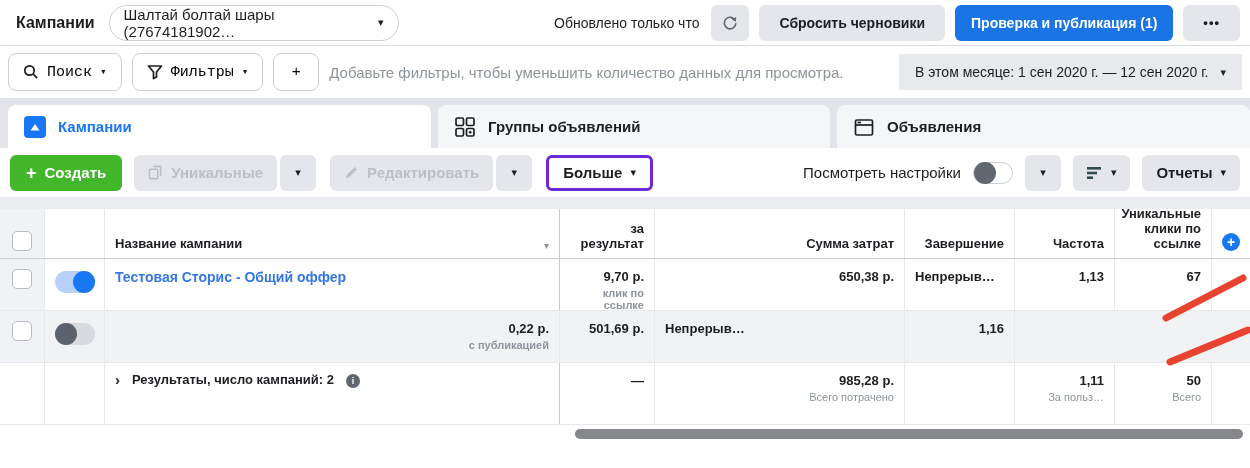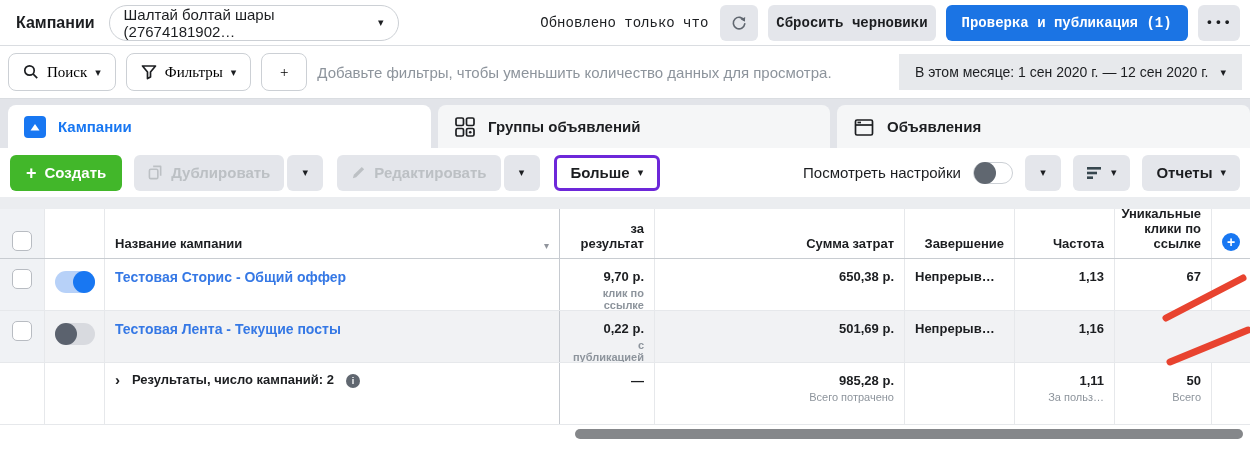--- a/index.html
+++ b/index.html
@@ -5,30 +5,30 @@
   * { margin:0; padding:0; box-sizing:border-box; }
   html,body { background:#fff; }
   body { font-family:"Liberation Sans","DejaVu Sans",sans-serif; color:#1c1e21; }
   .page { position:relative; width:1250px; height:468px; background:#fff; overflow:hidden; }
 
   
   .topbar { height:46px; display:flex; align-items:center; padding:0 10px 0 16px; border-bottom:1px solid #dadde1; background:#fff; }
   .page-title { font-size:16px; font-weight:bold; margin-right:14px; }
   .acct-dd { display:flex; align-items:center; justify-content:space-between; width:290px; height:36px; border:1px solid #ccd0d5; border-radius:18px; padding:0 14px; font-size:15px; cursor:pointer; }
   .caret { font-size:11px; color:#1c1e21; line-height:1; }
-  .top-right { margin-left:auto; display:flex; align-items:center; gap:10px;font-family:Liberation Mono, monospace; }
+  .top-right { margin-left:auto; display:flex; align-items:center; gap:10px; }
   .updated { font-size:14px; color:#1c1e21; margin-right:2px; }
-  .gbtn { display:flex; align-items:center; justify-content:center; height:36px; background:#e4e6eb; border:none; border-radius:6px; font-size:14px; font-weight:bold; color:#1c1e21; padding:0 8px; cursor:pointer; font-family:inherit; }
+  .gbtn { display:flex; align-items:center; justify-content:center; height:36px; background:#e4e6eb; border:none; border-radius:6px; font-size:14px; font-weight:bold; color:#1c1e21; padding:0 20px; cursor:pointer; font-family:inherit; }
   .gbtn.square { width:38px; padding:0; }
   .bbtn { height:36px; background:#1b74e4; color:#fff; border:none; border-radius:6px; font-size:14px; font-weight:bold; padding:0 16px; cursor:pointer; font-family:inherit; }
   .dots { letter-spacing:1px; font-size:13px; font-weight:bold; }
 
   
   .filterbar { height:53px; display:flex; align-items:center; padding:0 8px; border-bottom:1px solid #dadde1; background:#fff; gap:10px; }
-  .pillbtn { display:flex; align-items:center; gap:8px; height:38px; background:#fff; border:1px solid #ccd0d5; border-radius:8px; padding:0 14px; font-size:15px; cursor:pointer; font-family:Liberation Serif, serif; }
+  .pillbtn { display:flex; align-items:center; gap:8px; height:38px; background:#fff; border:1px solid #ccd0d5; border-radius:8px; padding:0 14px; font-size:15px; cursor:pointer; font-family:Liberation Mono, monospace; }
   .plusbtn { width:46px; justify-content:center; }
   .filter-ph { font-size:15px; color:#8d949c; flex:0 1 auto; white-space:nowrap; overflow:hidden; }
   .datepill { margin-left:auto; display:flex; align-items:center; gap:12px; height:36px; background:#e7e9ec; border-radius:0; padding:0 16px; font-size:14px; cursor:pointer; white-space:nowrap; }
 
   
   .tabsrow { height:49px; background:#e2e4e9; display:flex; padding:6px 0 0 8px; gap:7px; }
   .tab { display:flex; align-items:center; gap:12px; padding:0 16px; border-radius:8px 8px 0 0; font-size:15px; font-weight:bold; cursor:pointer; }
   .tab.active { background:#fff; color:#1877f2; width:423px; }
   .tab.inactive { background:#f5f6f7; color:#1c1e21; }
   .tab.t2 { width:392px; }
@@ -170,21 +170,21 @@
     <button class="greenbtn">
       <span style="font-size:18px;line-height:1;">+</span>
       <span>Создать</span>
     </button>
     <div class="grp">
       <button class="tbtn disabled">
         <svg width="15" height="15" viewBox="0 0 16 16">
           <rect x="1.5" y="4.5" width="9" height="10" rx="1.5" fill="none" stroke="#bcc0c4" stroke-width="1.7"></rect>
           <path d="M5.5 1.5 h8 v10" fill="none" stroke="#bcc0c4" stroke-width="1.7" stroke-linejoin="round"></path>
         </svg>
-        <span>Дублировать</span>
+        <span>Уникальные</span>
       </button>
       <button class="tbtn caretonly">
           <span class="caret">▾</span>
         </button>
     </div>
     <div class="grp">
       <button class="tbtn disabled">
         <svg width="15" height="15" viewBox="0 0 16 16">
           <path d="M2 14 L3 10.5 L11.5 2 L14 4.5 L5.5 13 Z" fill="#bcc0c4"></path>
         </svg>
@@ -265,21 +265,20 @@
 
   <div class="grid trow alt">
     <div class="c cbxcell">
         <div class="cbx"></div>
       </div>
     <div class="c togcell">
         <div class="toggle off">
           <div class="knob"></div>
         </div>
       </div>
-    <div class="c namecol cell-top"><a class="link">Тестовая Лента - Текущие посты</a></div>
     <div class="c num cell-top">
       <div>0,22 р.</div>
       <div class="sub">с публикацией</div>
     </div>
     <div class="c num cell-top">501,69 р.</div>
     <div class="c cell-top">Непрерыв…</div>
     <div class="c num cell-top">1,16</div>
     <div class="c"></div>
   </div>
 

